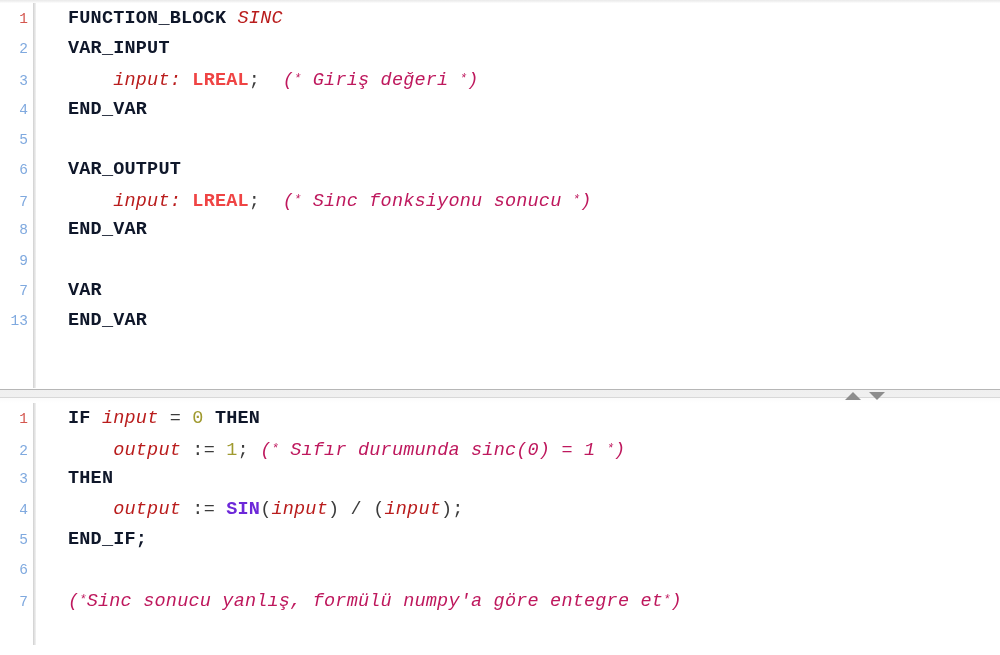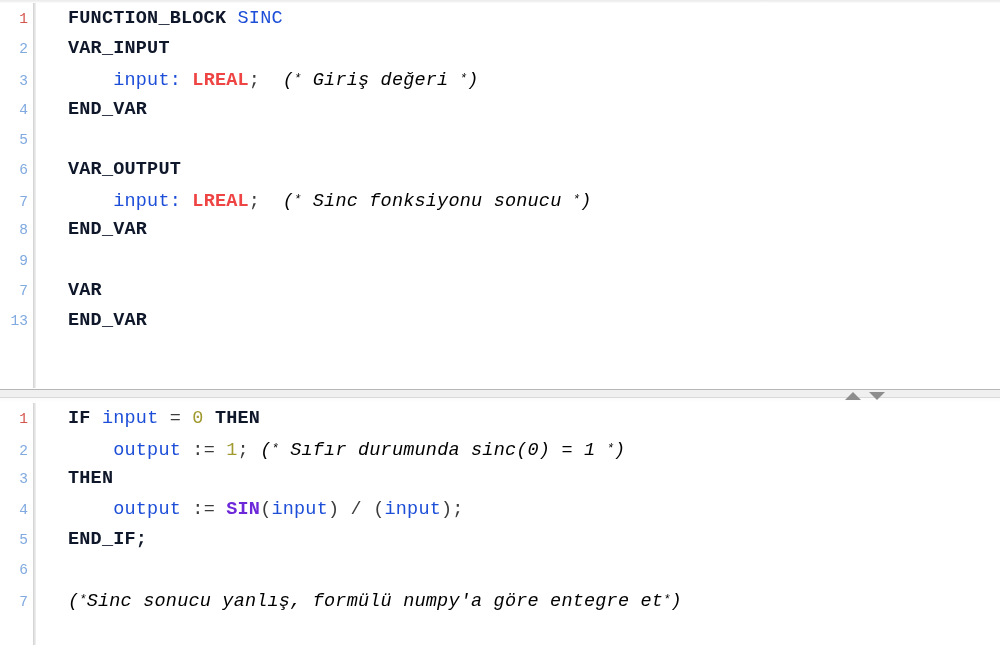--- a/index.html
+++ b/index.html
@@ -84,25 +84,25 @@
     font-family: "Liberation Mono", "DejaVu Sans Mono", monospace;
     font-size: 18.5px;
     line-height: 30.2px;
     letter-spacing: 0.2px;
     color: #2a2a2a;
   }
 
   
   .kw   { color: #0f172a; font-weight: bold; }
   .fn   { color: #6d28d9; font-weight: bold; }
-  .id   { color: #1d4ed8; }
+  .id   { color: #b91c1c; font-style: italic; }
   .ty   { color: #ef4444; font-weight: bold; }
   .num  { color: #a09a30; }
   .op   { color: #3c3c3c; }
-  .cmt  { color: #000000; font-style: italic; }
+  .cmt  { color: #be185d; font-style: italic; }
   .cmt .star { font-size: 12px; vertical-align: 3px; }
 
   
   .splitter {
     flex: 0 0 auto;
     height: 15px;
     width: 100%;
     position: relative;
     background: linear-gradient(to bottom,
         #ffffff 0px, #ffffff 1px,

